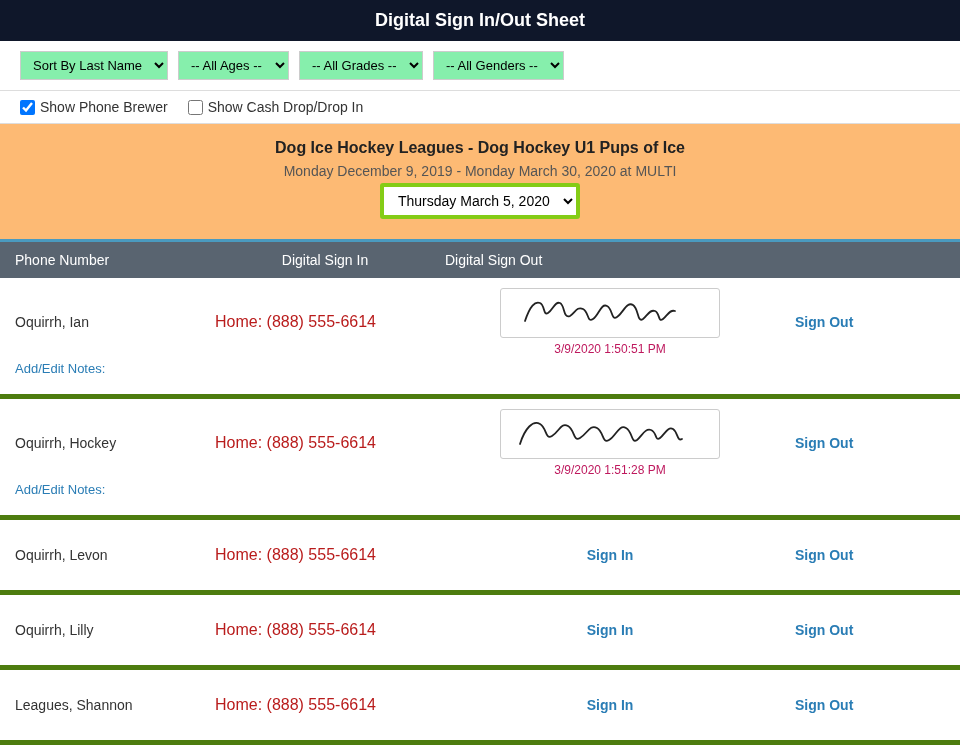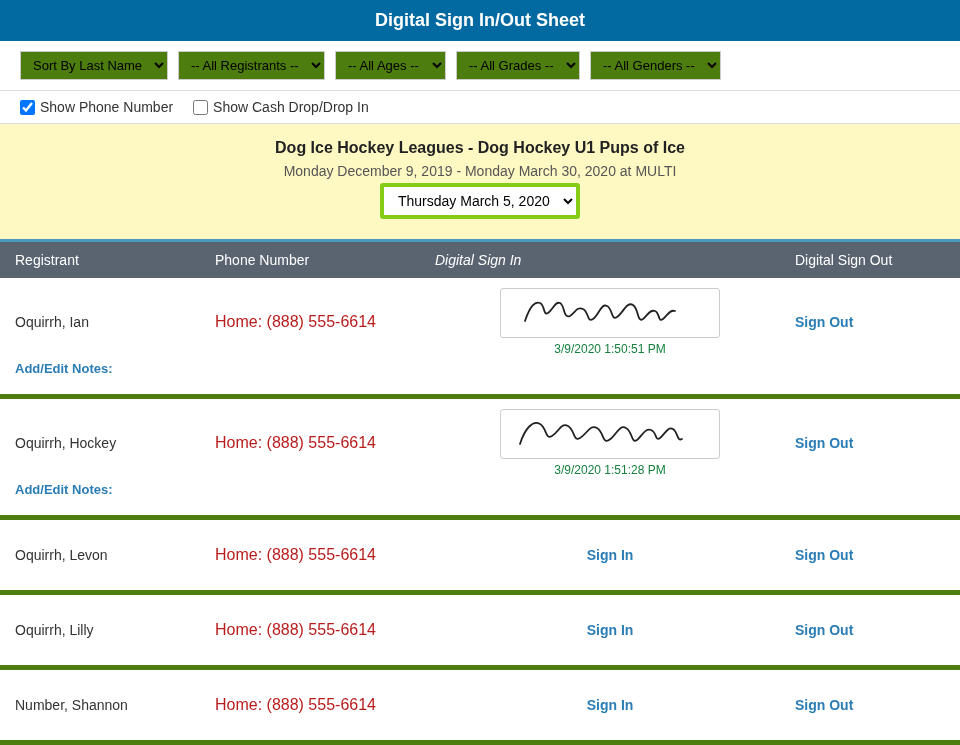--- a/index.html
+++ b/index.html
@@ -1,20 +1,20 @@
 <!DOCTYPE html>
 <html><head>
   <meta charset="utf-8">
   <style>
     * { box-sizing: border-box; margin: 0; padding: 0; }
     body { font-family: Arial, sans-serif; font-size: 14px; background: #c9dde8; }
 
     
     .top-header {
-      background: #0369a1;
+      background: #0f172a;
       color: white;
       text-align: center;
       padding: 10px 0;
       font-size: 18px;
       font-weight: bold;
     }
 
     
     .filter-bar {
       background: white;
@@ -22,21 +22,21 @@
       display: flex;
       gap: 10px;
       align-items: center;
       border-bottom: 1px solid #ddd;
     }
     .filter-bar select {
       padding: 5px 8px;
       border: 1px solid #ccc;
       border-radius: 0;
       font-size: 13px;
-      background: #4d7c0f;
+      background: #86efac;
       cursor: pointer;
     }
 
     
     .options-bar {
       background: white;
       padding: 8px 20px;
       display: flex;
       align-items: center;
       gap: 20px;
@@ -51,21 +51,21 @@
       cursor: pointer;
     }
     .checkbox-label input[type="checkbox"] {
       width: 15px;
       height: 15px;
       cursor: pointer;
     }
 
     
     .event-info {
-      background: #fef9c3;
+      background: #fdba74;
       text-align: center;
       padding: 15px 32px 20px;
       border-bottom: 3px solid #4a9abf;
     }
     .event-title {
       font-weight: bold;
       font-size: 16px;
       color: #222;
       margin-bottom: 6px;
     }
@@ -144,39 +144,38 @@
       justify-content: center;
       background: white;
       overflow: hidden;
     }
     .signature-svg {
       width: 210px;
       height: 45px;
     }
     .sign-timestamp {
       font-size: 12px;
-      color: #15803d;
+      color: #be185d;
     }
     .sign-in-link {
       color: #2a7db5;
       font-weight: bold;
       font-size: 14px;
       cursor: pointer;
       text-decoration: none;
     }
     .sign-out-link {
       color: #2a7db5;
       font-weight: bold;
       font-size: 14px;
       cursor: pointer;
       text-decoration: none;
     }
     .notes-row {
       padding: 4px 0 8px 0;
-      font-weight: bold;
     }
     .add-edit-notes {
       color: #2a7db5;
       font-size: 13px;
       cursor: pointer;
     }
     .sign-out-cell {
       display: flex;
       align-items: flex-start;
       justify-content: flex-start;
@@ -187,61 +186,57 @@
 <body>
 
 <div class="top-header">
   <span>Digital Sign In/Out Sheet</span>
 </div>
 
 <div class="filter-bar">
   <select>
     <option>Sort By Last Name</option>
     <option>Sort By First Name</option>
-  </select>
-  <select>
-    <option>-- All Registrants --</option>
   </select>
   <select>
     <option>-- All Ages --</option>
   </select>
   <select>
     <option>-- All Grades --</option>
   </select>
   <select>
     <option>-- All Genders --</option>
   </select>
 </div>
 
 <div class="options-bar">
   <label class="checkbox-label">
     <input type="checkbox" checked="" style="">
-    <span>Show Phone Number</span>
+    <span>Show Phone Brewer</span>
   </label>
   <label class="checkbox-label">
     <input type="checkbox" style="">
     <span>Show Cash Drop/Drop In</span>
   </label>
 </div>
 
 <div class="event-info">
   <div class="event-title">Dog Ice Hockey Leagues - Dog Hockey U1 Pups of Ice</div>
   <div class="event-dates">Monday December 9, 2019 - Monday March 30, 2020 at MULTI</div>
   <div class="date-select-wrap">
     <select>
       <option>Thursday March 5, 2020</option>
     </select>
   </div>
 </div>
 
 <div class="table-section">
   <div class="table-header">
-    <div class="table-header-cell">Registrant</div>
     <div class="table-header-cell">Phone Number</div>
-    <div class="table-header-cell" style="text-align:left;font-style:italic;">Digital Sign In</div>
+    <div class="table-header-cell" style="text-align:center;">Digital Sign In</div>
     <div class="table-header-cell" style="padding-left:10px;">Digital Sign Out</div>
   </div>
 
   <div class="table-row">
     <div class="table-row-main">
       <div class="registrant-name">Oquirrh, Ian</div>
       <div class="phone-number">Home: (888) 555-6614</div>
       <div class="sign-in-cell">
         <div class="signature-box">
           <svg class="signature-svg" viewBox="0 0 210 45">
@@ -301,21 +296,21 @@
         <a class="sign-in-link">Sign In</a>
       </div>
       <div class="sign-out-cell">
         <a class="sign-out-link">Sign Out</a>
       </div>
     </div>
   </div>
 
   <div class="table-row">
     <div class="table-row-main">
-      <div class="registrant-name">Number, Shannon</div>
+      <div class="registrant-name">Leagues, Shannon</div>
       <div class="phone-number">Home: (888) 555-6614</div>
       <div class="sign-in-cell">
         <a class="sign-in-link">Sign In</a>
       </div>
       <div class="sign-out-cell">
         <a class="sign-out-link">Sign Out</a>
       </div>
     </div>
   </div>
 </div>

